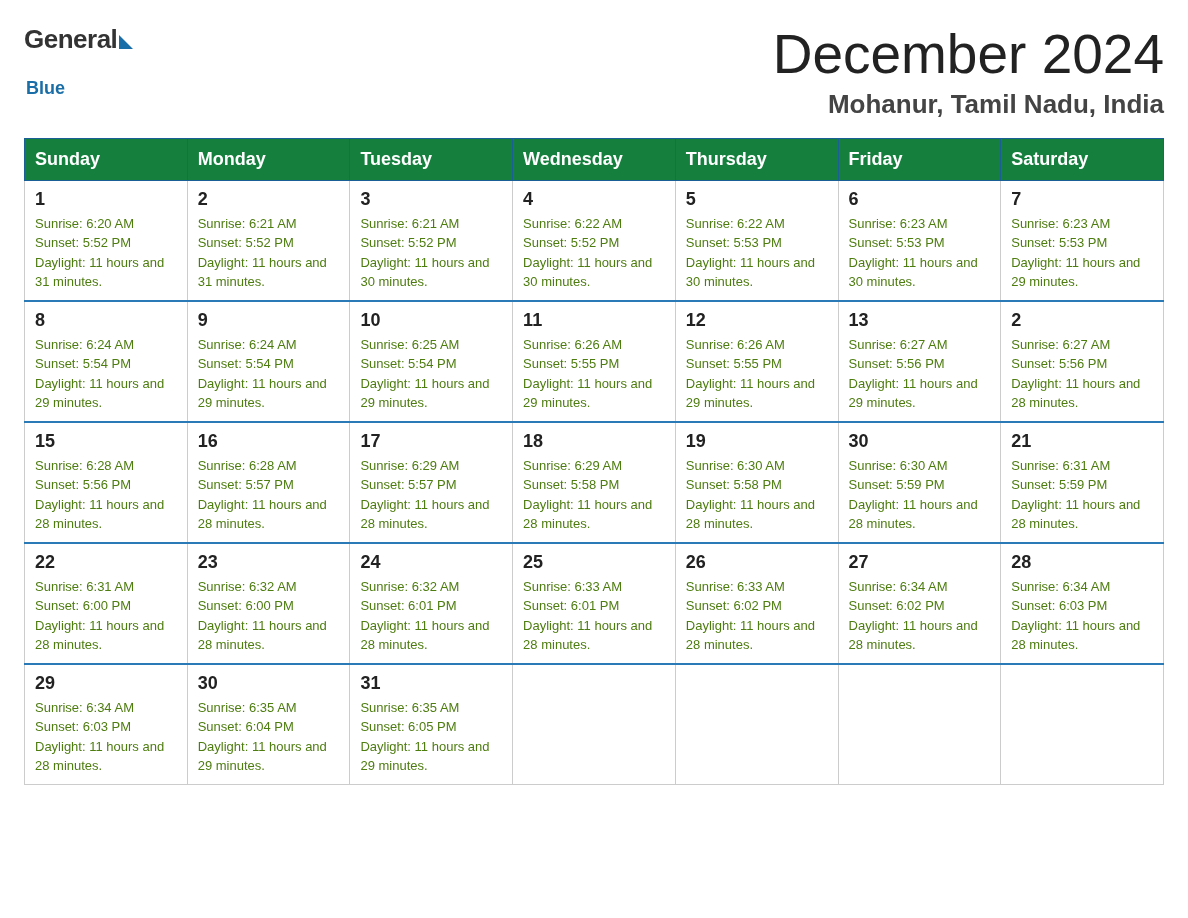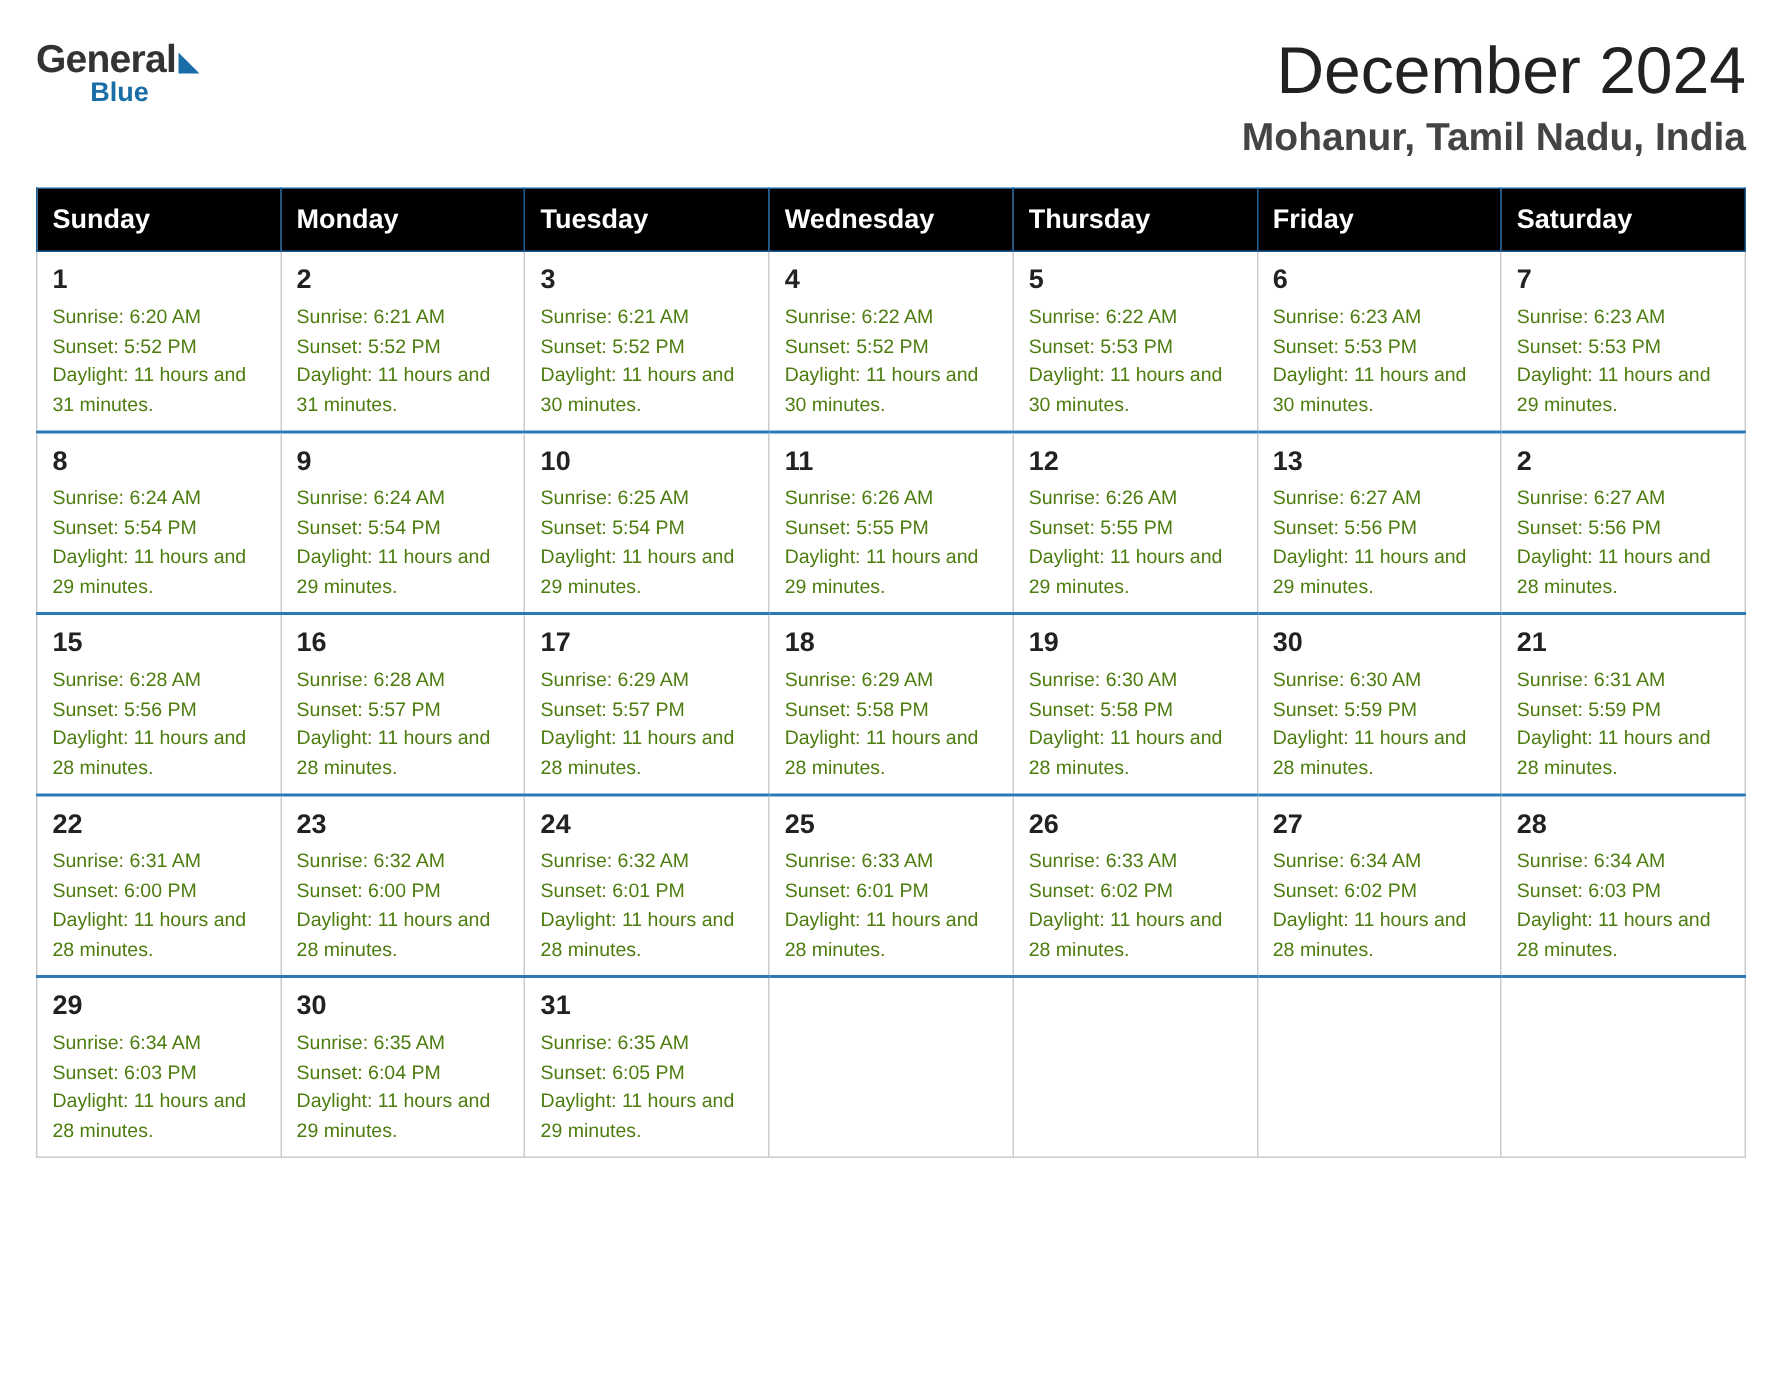--- a/index.html
+++ b/index.html
@@ -12,21 +12,22 @@
     }
     .header {
       display: flex;
       justify-content: space-between;
       align-items: flex-start;
       margin-bottom: 18px;
     }
     .logo {
       display: flex;
       flex-direction: column;
-      align-items: center;
+      align-items: flex-start;
+      gap: 27px;
     }
     .logo-top {
       display: flex;
       align-items: center;
     }
     .logo-general {
       font-size: 26px;
       font-weight: bold;
       color: #333;
       letter-spacing: -0.5px;
@@ -44,38 +45,38 @@
       font-size: 18px;
       font-weight: bold;
       color: #1a6ea8;
       margin-top: -4px;
       padding-left: 2px;
     }
     .title-block {
       text-align: right;
     }
     .month-title {
-      font-size: 44px;
+      font-size: 55px;
       font-weight: normal;
       color: #222;
       line-height: 1.1;
     }
     .location-title {
       font-size: 26px;
       color: #444;
       margin-top: 4px;
       font-weight: bold;
     }
     .calendar-table {
       width: 100%;
       border-collapse: collapse;
       border: 1px solid #aaa;
     }
     .calendar-table th {
-      background-color: #000000;
+      background-color: #15803d;
       color: #fff;
       font-size: 18px;
       font-weight: bold;
       padding: 10px 10px;
       text-align: left;
       border: 1px solid #1a5f96;
     }
     .calendar-table td {
       vertical-align: top;
       padding: 8px 10px;

